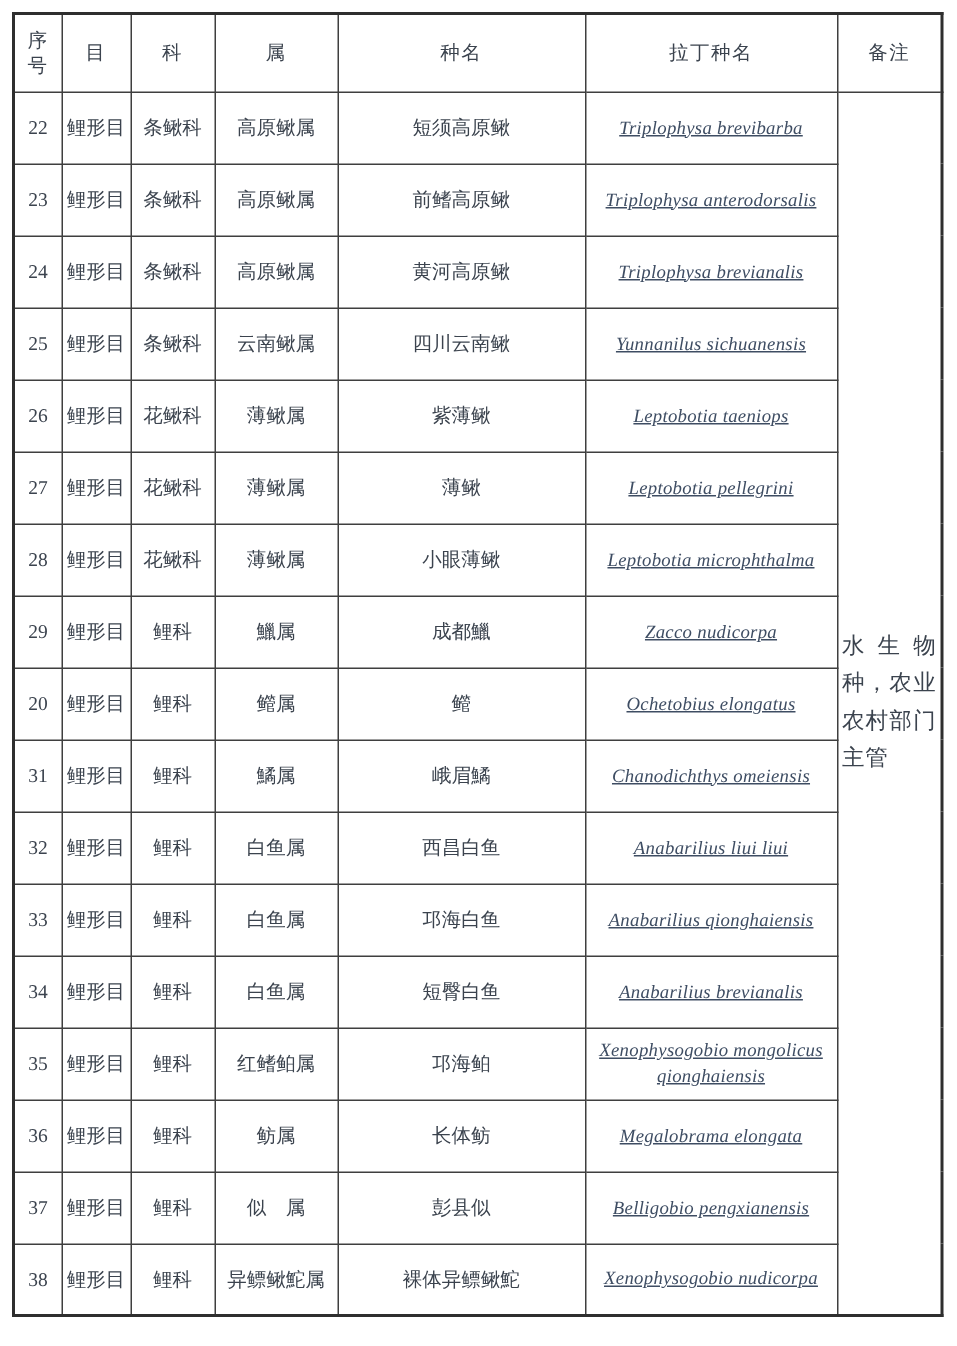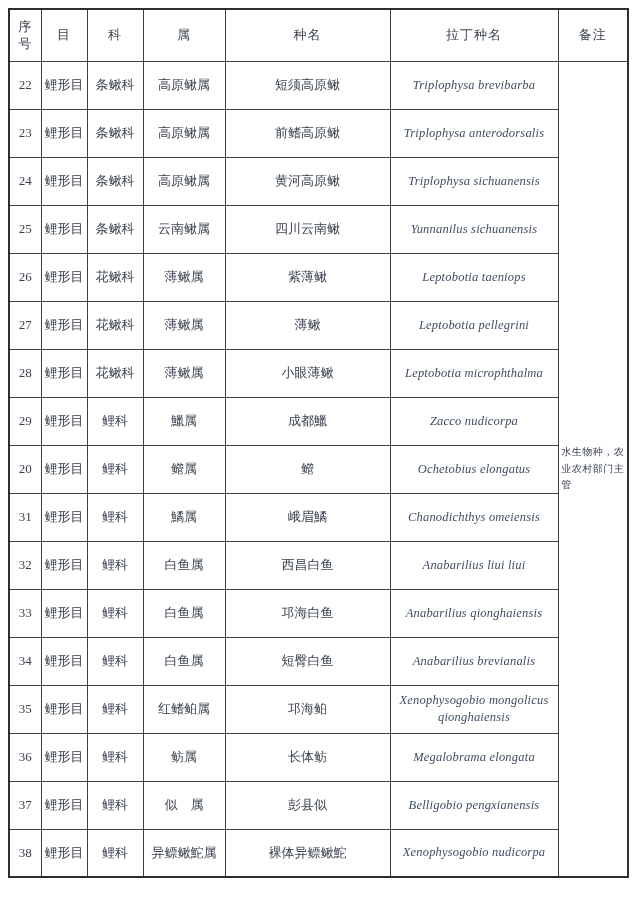--- a/index.html
+++ b/index.html
@@ -44,32 +44,33 @@
     height: 52px;
     letter-spacing: 1px;
   }
   tbody td { height: 48px; }
   td.latin {
     font-family: "Liberation Serif", serif;
     font-style: italic;
     font-size: 12.5px;
     color: var(--latin-ink);
     letter-spacing: 0.2px;
+    text-decoration: underline;
   }
   td.remark {
     vertical-align: middle;
     padding: 2px 2px;
   }
   td.remark .remark-text {
     display: inline-block;
     width: 63px;
     text-align: justify;
     text-justify: inter-character;
     line-height: 1.65;
-    font-size: 10px;
+    font-size: 15px;
     letter-spacing: 0.5px;
     word-break: break-all;
   }
 </style>
 </head>
 <body>
 
 <div class="page">
   <table class="species">
     <colgroup>
@@ -109,21 +110,21 @@
           <td>高原鳅属</td>
           <td>前鳍高原鳅</td>
           <td class="latin">Triplophysa anterodorsalis</td>
         </tr>
         <tr>
           <td>24</td>
           <td>鲤形目</td>
           <td>条鳅科</td>
           <td>高原鳅属</td>
           <td>黄河高原鳅</td>
-          <td class="latin">Triplophysa sichuanensis</td>
+          <td class="latin">Triplophysa brevianalis</td>
         </tr>
         <tr>
           <td>25</td>
           <td>鲤形目</td>
           <td>条鳅科</td>
           <td>云南鳅属</td>
           <td>四川云南鳅</td>
           <td class="latin">Yunnanilus sichuanensis</td>
         </tr>
         <tr>

